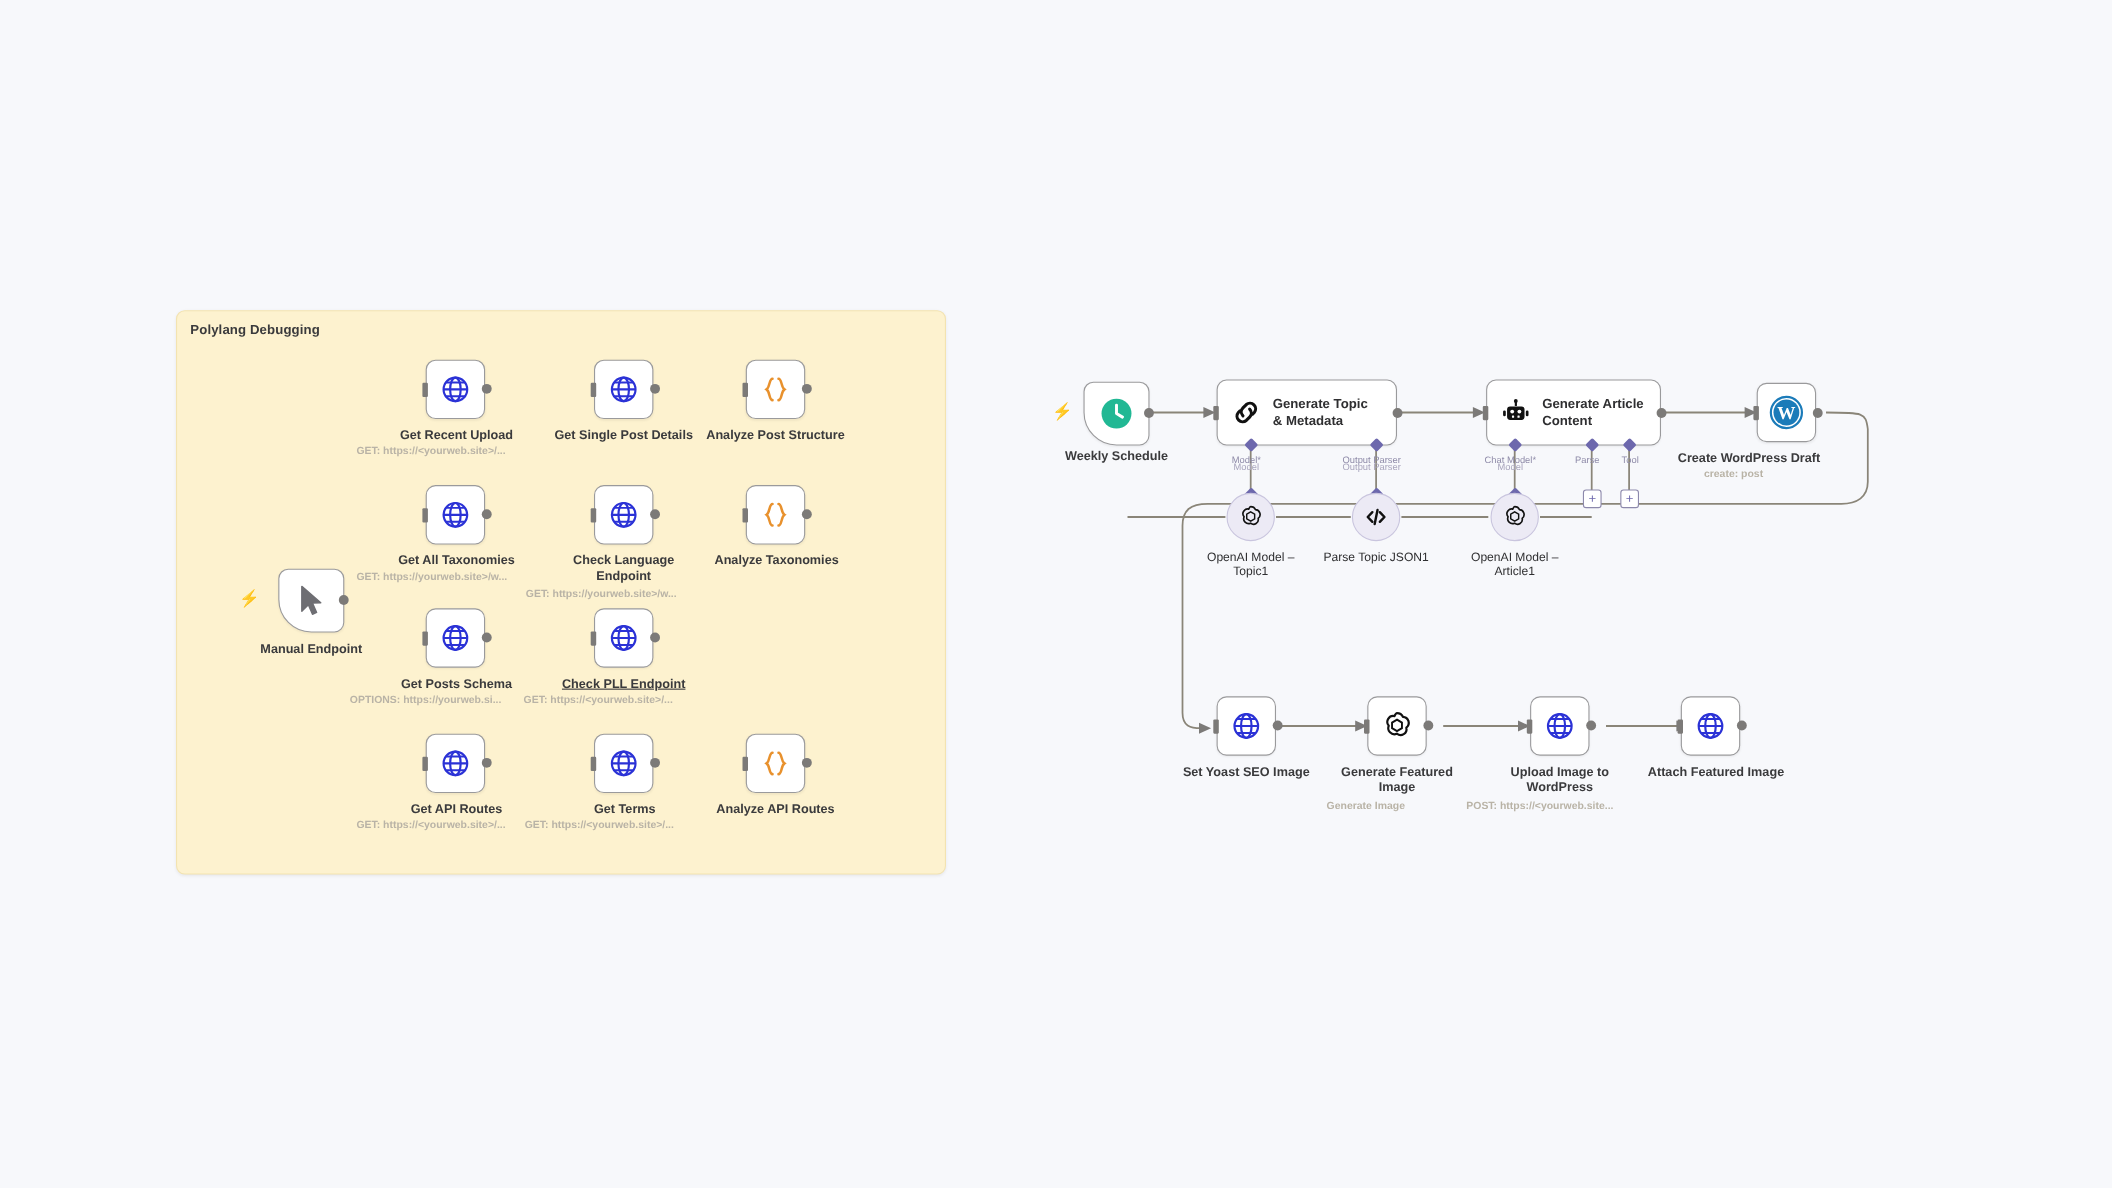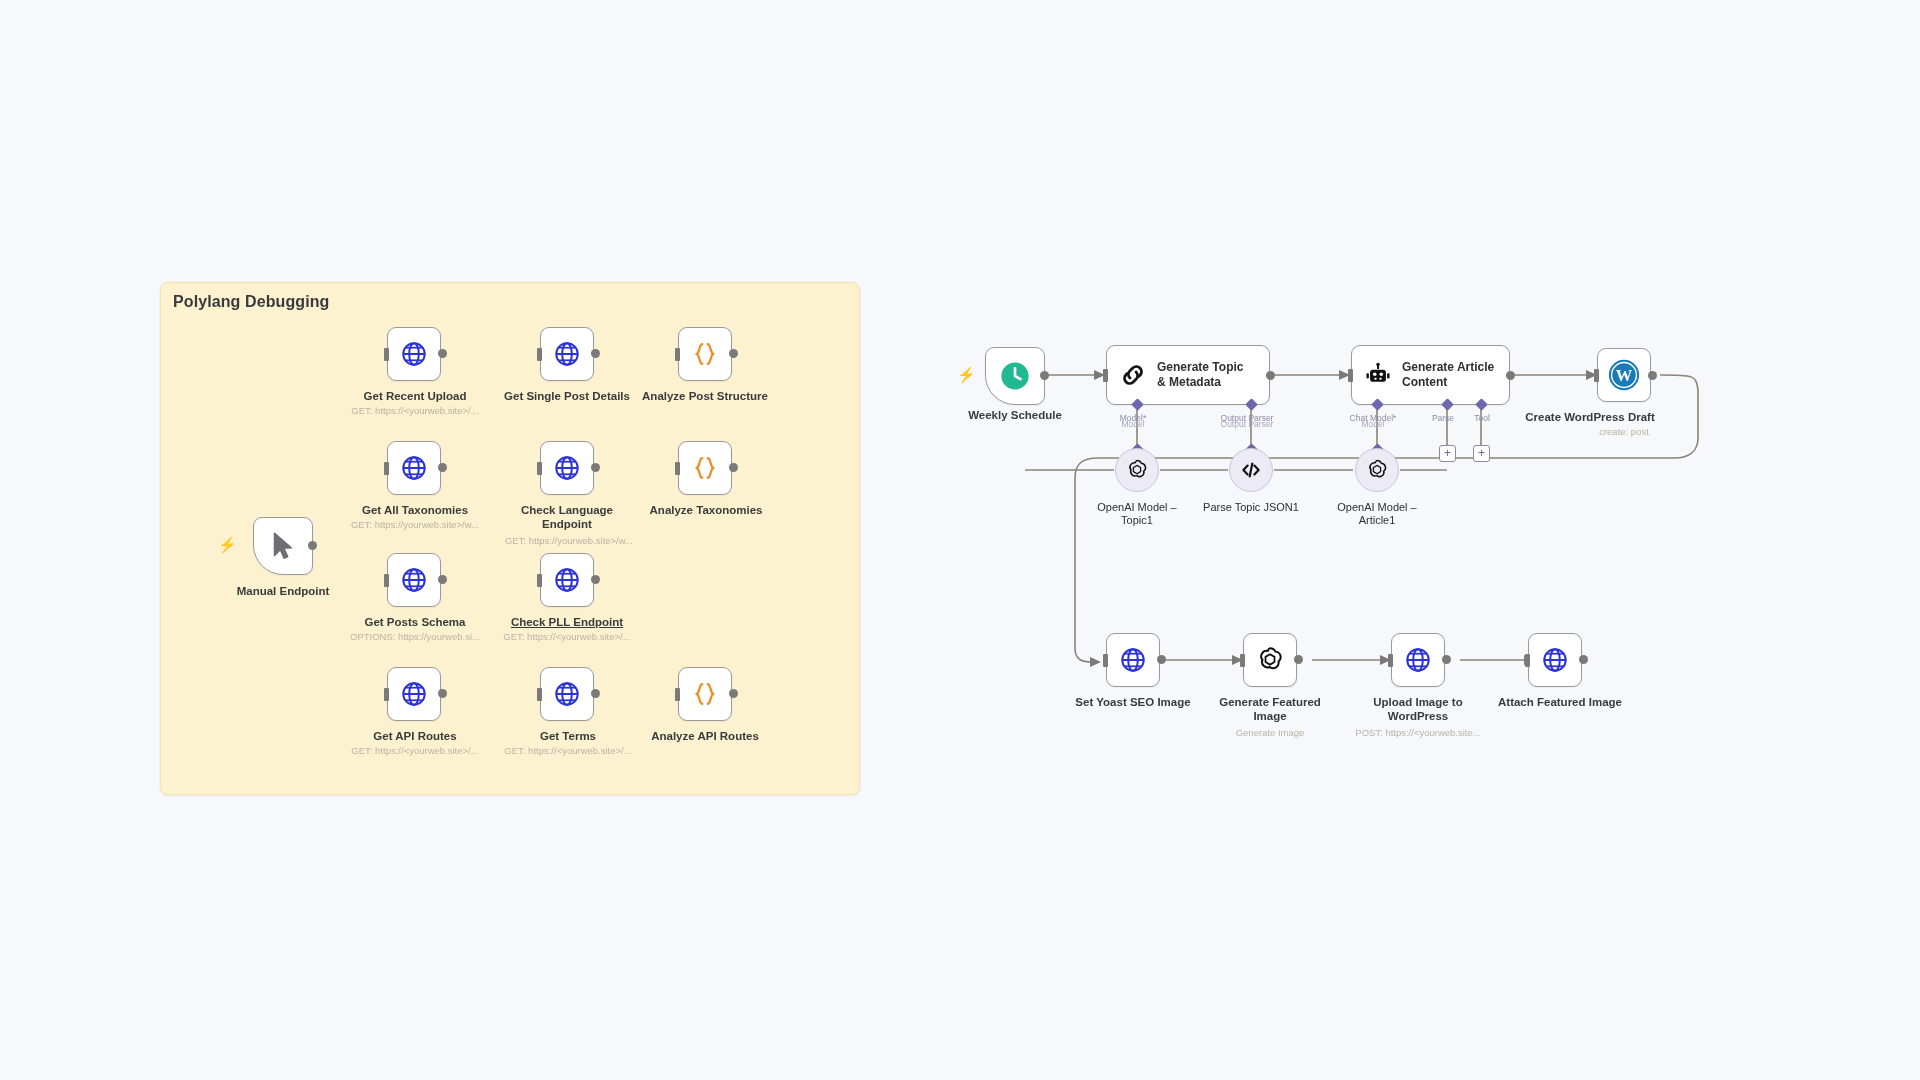--- a/index.html
+++ b/index.html
@@ -16,21 +16,21 @@
   .group {
     position: absolute;
     background: #fdf2cf;
     border: 1px solid #f3e3b0;
     border-radius: 8px;
     box-shadow: 0 1px 3px rgba(0,0,0,.07);
   }
   .group-title {
     position: absolute;
     top: 10px; left: 12px;
-    font-size: 16px;
+    font-size: 12px;
     font-weight: 700;
     color: #3a3a3c;
     letter-spacing: .1px;
   }
 
   
   .wires { position: absolute; inset: 0; width: 1920px; height: 1080px; pointer-events: none; }
 
   
   .node { position: absolute; }
@@ -63,23 +63,22 @@
     position: absolute;
     text-align: center;
     font-size: 11.5px;
     font-weight: 700;
     color: #3a3a3c;
     line-height: 1.18;
     white-space: pre-line;
   }
   .node-sub {
     position: absolute;
-    text-align: center;
     font-size: 9.5px;
-    font-weight: 400;
+    font-weight: 700;
     color: #b9b3a6;
     line-height: 1.15;
     white-space: nowrap;
   }
   .wide-label {
     font-size: 12px;
     font-weight: 700;
     color: #2f2f31;
     line-height: 1.25;
     white-space: pre-line;

